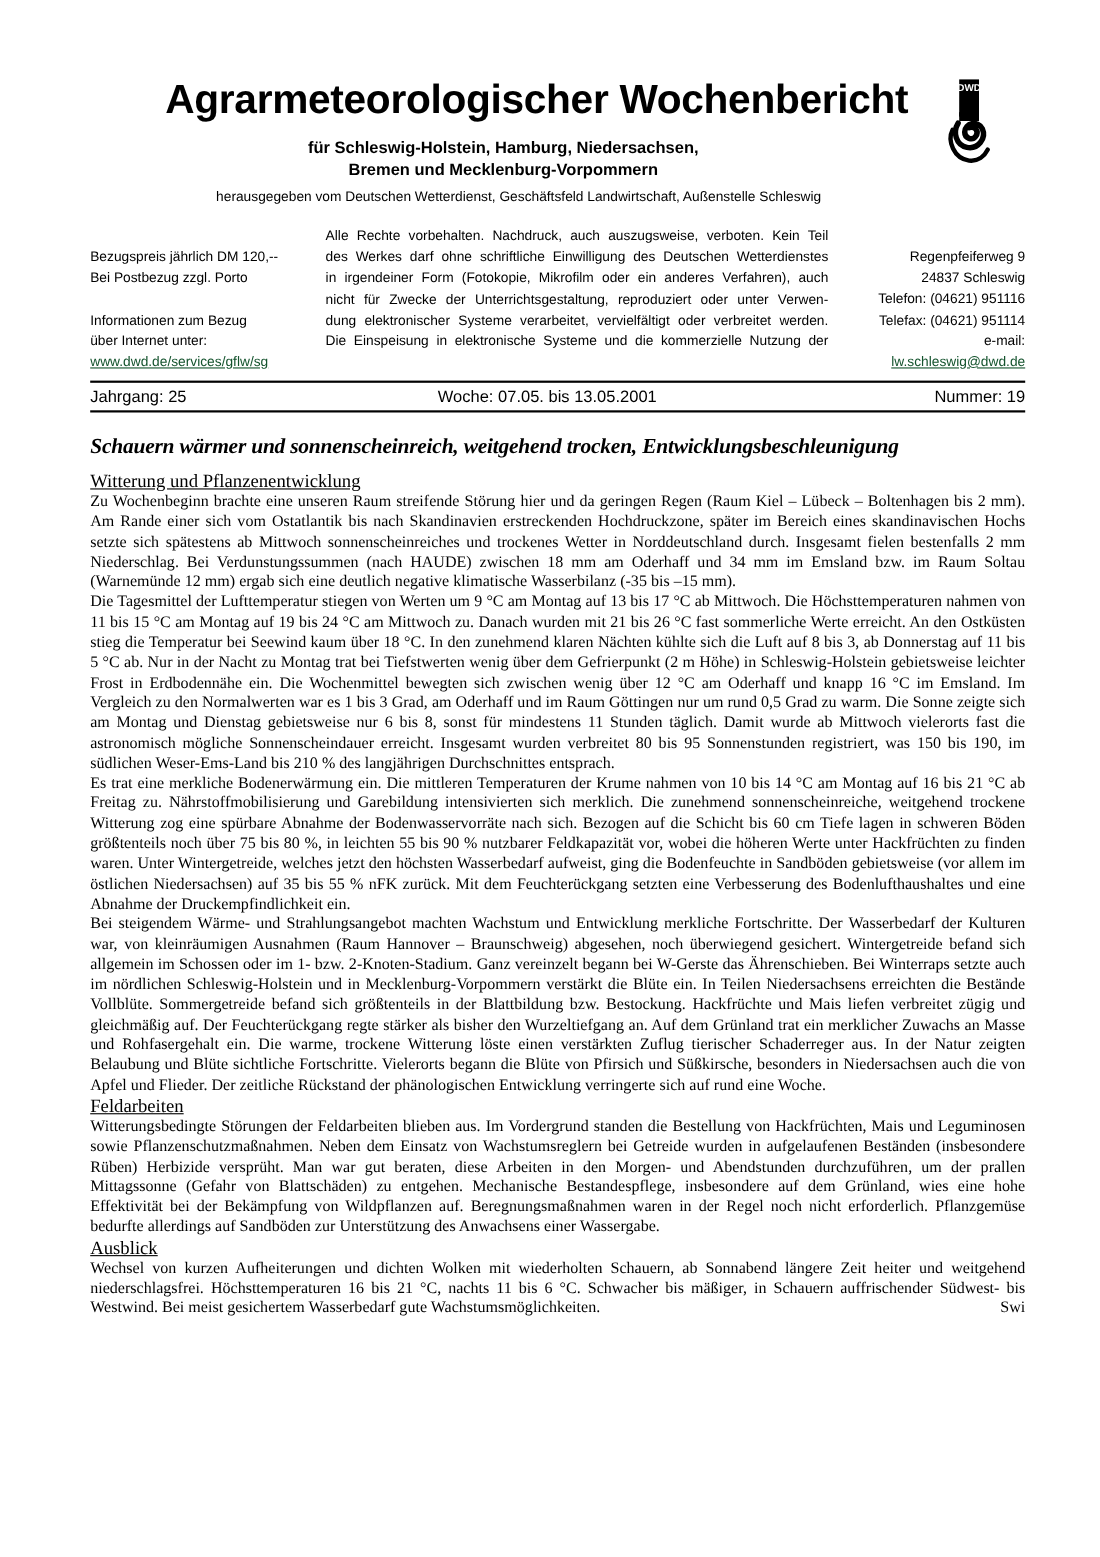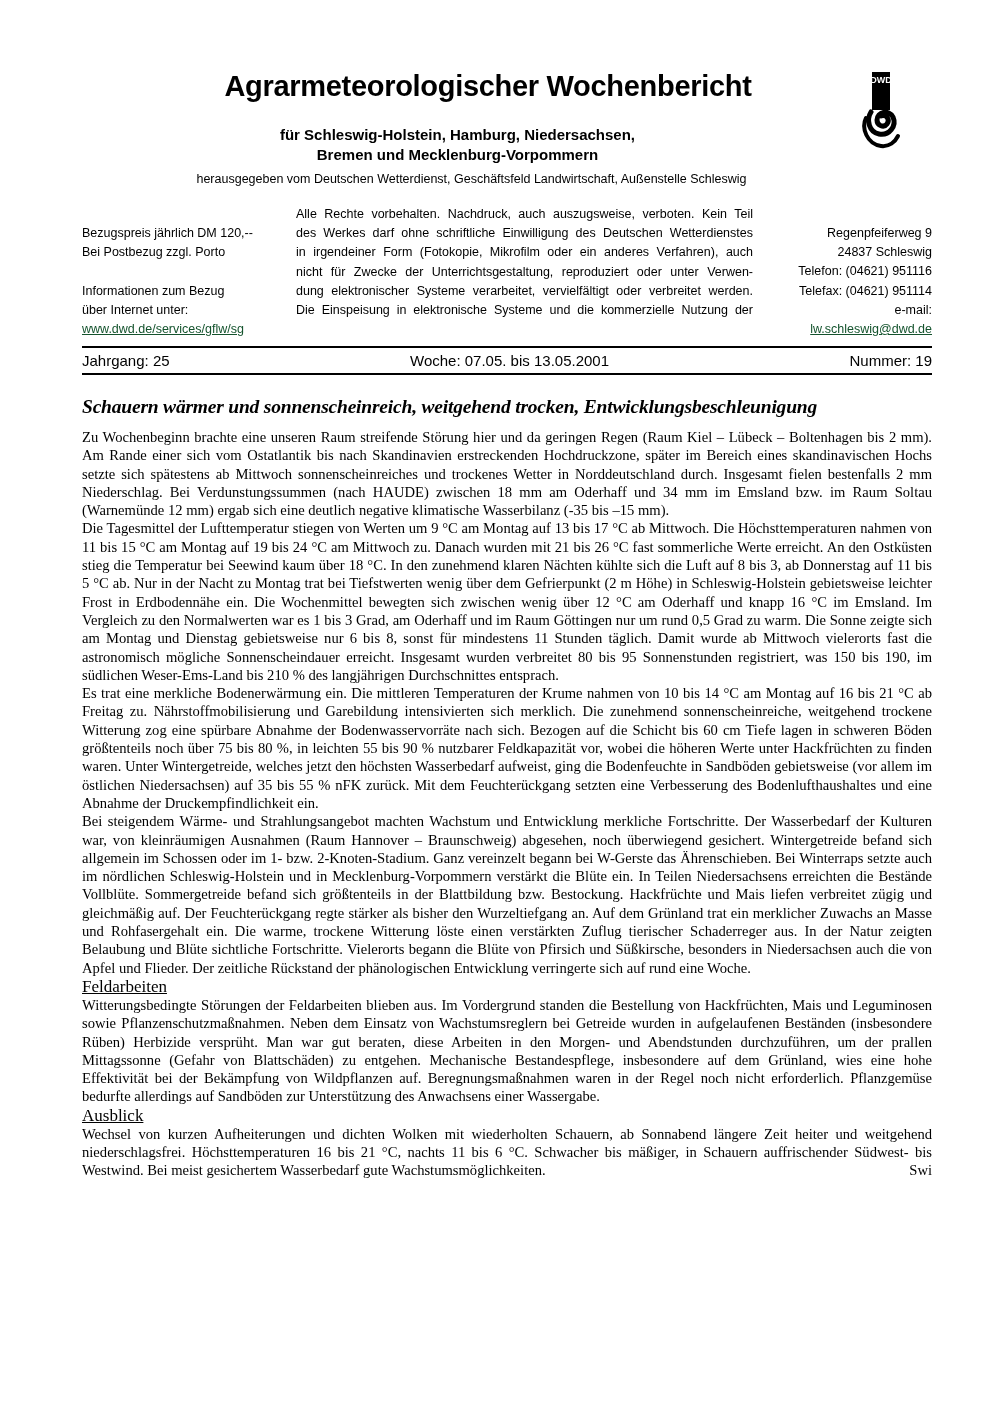--- a/index.html
+++ b/index.html
@@ -1,19 +1,19 @@
 <!DOCTYPE html>
 <html><head>
   <meta charset="utf-8">
   <style>
     html, body { margin: 0; padding: 0; background: #ffffff; }
     body { width: 1000px; height: 1415px; position: relative; overflow: hidden; color: #000; }
 
     .title { position: absolute; left: 0; width: 1000px; top: 70px; text-align: center;
-      font-family: "Liberation Sans", sans-serif; font-weight: bold; font-size: 29px; letter-spacing: -0.3px; }
+      font-family: "Liberation Sans", sans-serif; font-weight: bold; font-size: 37px; letter-spacing: -0.3px; }
     .title span { position: relative; left: -12px; }
     .sub1, .sub2 { position: absolute; left: 0; width: 915px; text-align: center;
       font-family: "Liberation Sans", sans-serif; font-weight: bold; font-size: 15px; }
     .sub1 { top: 126px; }
     .sub2 { top: 146px; }
     .sub3 { position: absolute; left: 0; width: 889px; top: 172px; text-align: center;
       font-family: "Liberation Sans", sans-serif; font-size: 12.5px; }
     .sub3 span { position: relative; left: 27px; }
 
     .logo { position: absolute; left: 857px; top: 72px; width: 48px; height: 80px; }
@@ -25,21 +25,21 @@
     .mid-info div.last { text-align-last: left; }
     .right-info { position: absolute; right: 68px; top: 224px; width: 180px; text-align: right; }
     a.link { color: #14532d; text-decoration: underline; }
 
     .rule { position: absolute; left: 82px; width: 850px; height: 2px; background: #000; }
     .r1 { top: 346px; }
     .r2 { top: 373px; }
     .meta { position: absolute; top: 352px; left: 82px; width: 850px; height: 20px;
       font-family: "Liberation Sans", sans-serif; font-size: 15px; }
     .meta .l { position: absolute; left: 0; }
-    .meta .c { position: absolute; left: 328px; }
+    .meta .c { position: absolute; left: 316px; }
     .meta .r { position: absolute; right: 0; }
 
     .headline { position: absolute; left: 82px; top: 396px; width: 860px;
       font-family: "Liberation Serif", serif; font-style: italic; font-weight: bold; font-size: 19.5px; letter-spacing: -0.2px; }
 
     .body { position: absolute; left: 82px; top: 428px; width: 850px;
       font-family: "Liberation Serif", serif; font-size: 14.6px; line-height: 18.3px; }
     .body h2 { margin: 0; font-weight: normal; font-size: 17px; line-height: 19px; text-decoration: underline; }
     .body p { margin: 0; text-align: justify; }
     .body p .sig { float: right; }
@@ -91,20 +91,21 @@
 <div class="meta">
   <span class="l">Jahrgang: 25</span>
   <span class="c">Woche: 07.05. bis 13.05.2001</span>
   <span class="r">Nummer: 19</span>
 </div>
 <div class="rule r2"></div>
 
 <div class="headline">Schauern wärmer und sonnenscheinreich, weitgehend trocken, Entwicklungsbeschleunigung</div>
 
 <div class="body">
+  <h2>Witterung und Pflanzenentwicklung</h2>
   <p>Zu Wochenbeginn brachte eine unseren Raum streifende Störung hier und da geringen Regen (Raum Kiel – Lübeck – Boltenhagen bis 2 mm). Am Rande einer sich vom Ostatlantik bis nach Skandinavien erstreckenden Hochdruckzone, später im Bereich eines skandinavischen Hochs setzte sich  spätestens ab Mittwoch sonnenscheinreiches und trockenes Wetter in Norddeutschland durch. Insgesamt fielen bestenfalls 2 mm Niederschlag. Bei Verdunstungssummen (nach HAUDE) zwischen 18 mm am Oderhaff und 34 mm im Emsland bzw. im Raum Soltau (Warnemünde 12 mm) ergab sich eine deutlich negative klimatische Wasserbilanz (-35 bis –15 mm).</p>
   <p>Die Tagesmittel der Lufttemperatur stiegen von Werten um 9 °C am Montag auf 13 bis 17 °C ab Mittwoch. Die Höchsttemperaturen nahmen von 11 bis 15 °C am Montag auf 19 bis 24 °C am Mittwoch zu. Danach wurden mit 21 bis 26 °C fast sommerliche Werte erreicht. An den Ostküsten stieg die Temperatur bei Seewind kaum über 18 °C. In den zunehmend klaren Nächten kühlte sich die Luft auf 8 bis 3, ab Donnerstag auf 11 bis 5 °C ab. Nur in der Nacht zu Montag trat bei Tiefstwerten wenig über dem Gefrierpunkt (2 m Höhe) in Schleswig-Holstein gebietsweise leichter Frost in Erdbodennähe ein. Die Wochenmittel bewegten sich zwischen wenig über 12 °C am Oderhaff und knapp 16 °C im Emsland. Im Vergleich zu den Normalwerten war es 1 bis 3 Grad, am Oderhaff und im Raum Göttingen nur um rund 0,5 Grad zu warm. Die Sonne zeigte sich am Montag und Dienstag gebietsweise nur 6 bis 8, sonst für mindestens 11 Stunden täglich. Damit wurde ab Mittwoch vielerorts fast die astronomisch mögliche Sonnenscheindauer erreicht. Insgesamt wurden verbreitet 80 bis 95 Sonnenstunden registriert, was 150 bis 190, im südlichen Weser-Ems-Land bis 210 % des langjährigen Durchschnittes entsprach.</p>
   <p>Es trat eine merkliche Bodenerwärmung ein. Die mittleren Temperaturen der Krume nahmen von 10 bis 14 °C am Montag auf 16 bis 21 °C ab Freitag zu. Nährstoffmobilisierung und Garebildung intensivierten sich merklich. Die zunehmend sonnenscheinreiche, weitgehend trockene Witterung zog eine spürbare Abnahme der Bodenwasservorräte nach sich. Bezogen auf die Schicht bis 60 cm Tiefe lagen in schweren Böden größtenteils noch über 75 bis 80 %, in leichten 55 bis 90 % nutzbarer Feldkapazität vor, wobei die höheren Werte unter Hackfrüchten zu finden waren. Unter Wintergetreide, welches jetzt den höchsten Wasserbedarf aufweist, ging die Bodenfeuchte in Sandböden gebietsweise (vor allem im östlichen Niedersachsen) auf 35 bis 55 % nFK zurück. Mit dem Feuchterückgang setzten eine Verbesserung des Bodenlufthaushaltes und eine Abnahme der Druckempfindlichkeit ein.</p>
   <p>Bei steigendem Wärme- und Strahlungsangebot machten Wachstum und Entwicklung merkliche Fortschritte. Der Wasserbedarf der Kulturen war, von kleinräumigen Ausnahmen (Raum Hannover – Braunschweig) abgesehen, noch überwiegend gesichert. Wintergetreide befand sich allgemein im Schossen oder im 1- bzw. 2-Knoten-Stadium. Ganz vereinzelt begann bei W-Gerste das Ährenschieben. Bei Winterraps setzte auch im nördlichen Schleswig-Holstein und in Mecklenburg-Vorpommern verstärkt die Blüte ein. In Teilen Niedersachsens erreichten die Bestände Vollblüte. Sommergetreide befand sich größtenteils in der Blattbildung bzw. Bestockung. Hackfrüchte und Mais liefen verbreitet zügig und gleichmäßig auf. Der Feuchterückgang regte stärker als bisher den Wurzeltiefgang an. Auf dem Grünland trat ein merklicher Zuwachs an Masse und Rohfasergehalt ein. Die warme, trockene Witterung löste einen verstärkten Zuflug tierischer Schaderreger aus. In der Natur zeigten Belaubung und Blüte sichtliche Fortschritte. Vielerorts begann die Blüte von Pfirsich und Süßkirsche, besonders in Niedersachsen auch die von Apfel und Flieder. Der zeitliche Rückstand der phänologischen Entwicklung verringerte sich auf rund eine Woche.</p>
   <h2>Feldarbeiten</h2>
   <p>Witterungsbedingte Störungen der Feldarbeiten blieben aus. Im Vordergrund standen die Bestellung von Hackfrüchten, Mais und Leguminosen sowie Pflanzenschutzmaßnahmen. Neben dem Einsatz von Wachstumsreglern bei Getreide wurden in aufgelaufenen Beständen (insbesondere Rüben) Herbizide versprüht. Man war gut beraten, diese Arbeiten in den Morgen- und Abendstunden durchzuführen, um der prallen Mittagssonne (Gefahr von Blattschäden) zu entgehen. Mechanische Bestandespflege, insbesondere auf dem Grünland, wies eine hohe Effektivität bei der Bekämpfung von Wildpflanzen auf. Beregnungsmaßnahmen waren in der Regel noch nicht erforderlich. Pflanzgemüse bedurfte allerdings auf Sandböden zur Unterstützung des Anwachsens einer Wassergabe.</p>
   <h2>Ausblick</h2>
   <p><span>Wechsel von kurzen Aufheiterungen und dichten Wolken mit wiederholten Schauern, ab Sonnabend längere Zeit heiter und weitgehend niederschlagsfrei. Höchsttemperaturen 16 bis 21 °C, nachts 11 bis 6 °C. Schwacher bis mäßiger, in Schauern auffrischender Südwest- bis Westwind. Bei meist gesichertem Wasserbedarf gute Wachstumsmöglichkeiten.</span><span class="sig">Swi</span></p>
 </div>
 

